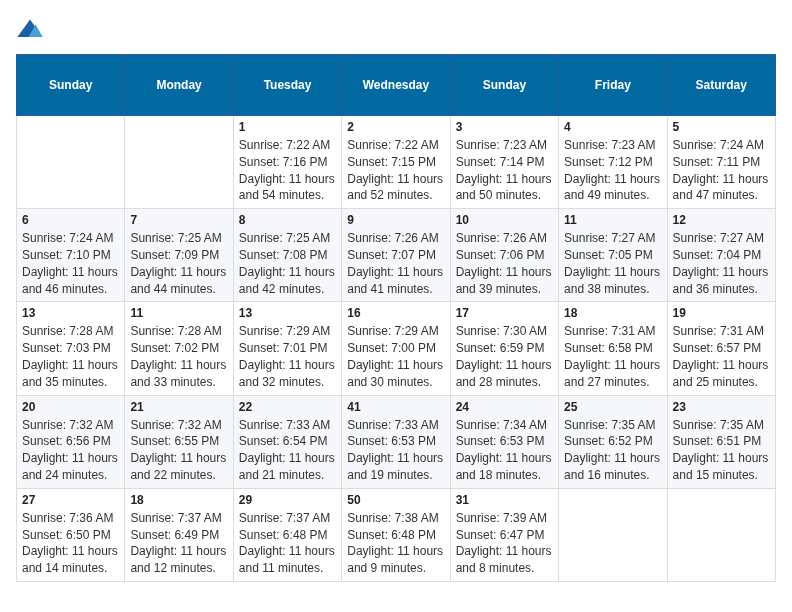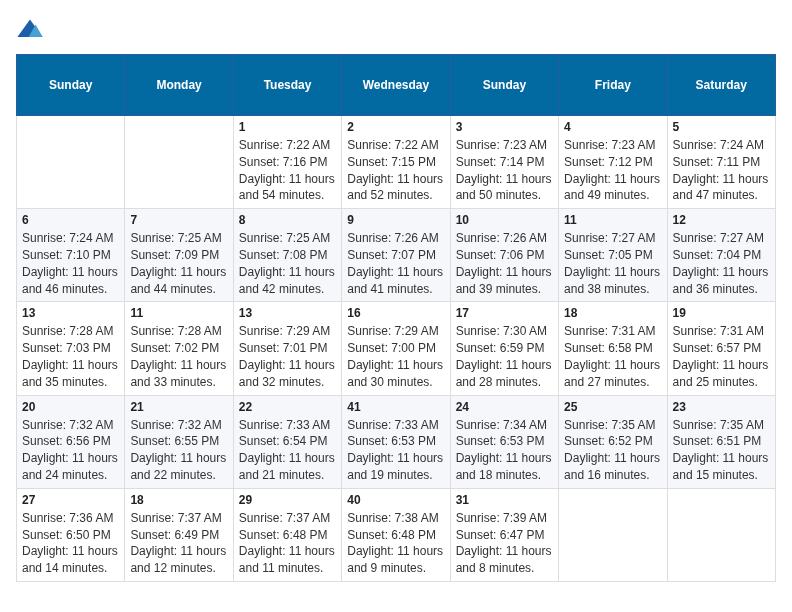--- a/index.html
+++ b/index.html
@@ -239,21 +239,21 @@
         </td>
         <td>
           <div class="day-num">18</div>
           <div class="day-info">Sunrise: 7:37 AM<br>Sunset: 6:49 PM<br>Daylight: 11 hours and 12 minutes.</div>
         </td>
         <td>
           <div class="day-num">29</div>
           <div class="day-info">Sunrise: 7:37 AM<br>Sunset: 6:48 PM<br>Daylight: 11 hours and 11 minutes.</div>
         </td>
         <td>
-          <div class="day-num">40</div>
+          <div class="day-num">50</div>
           <div class="day-info">Sunrise: 7:38 AM<br>Sunset: 6:48 PM<br>Daylight: 11 hours and 9 minutes.</div>
         </td>
         <td>
           <div class="day-num">31</div>
           <div class="day-info">Sunrise: 7:39 AM<br>Sunset: 6:47 PM<br>Daylight: 11 hours and 8 minutes.</div>
         </td>
         <td class="empty"></td>
         <td class="empty"></td>
       </tr>
     </tbody>

